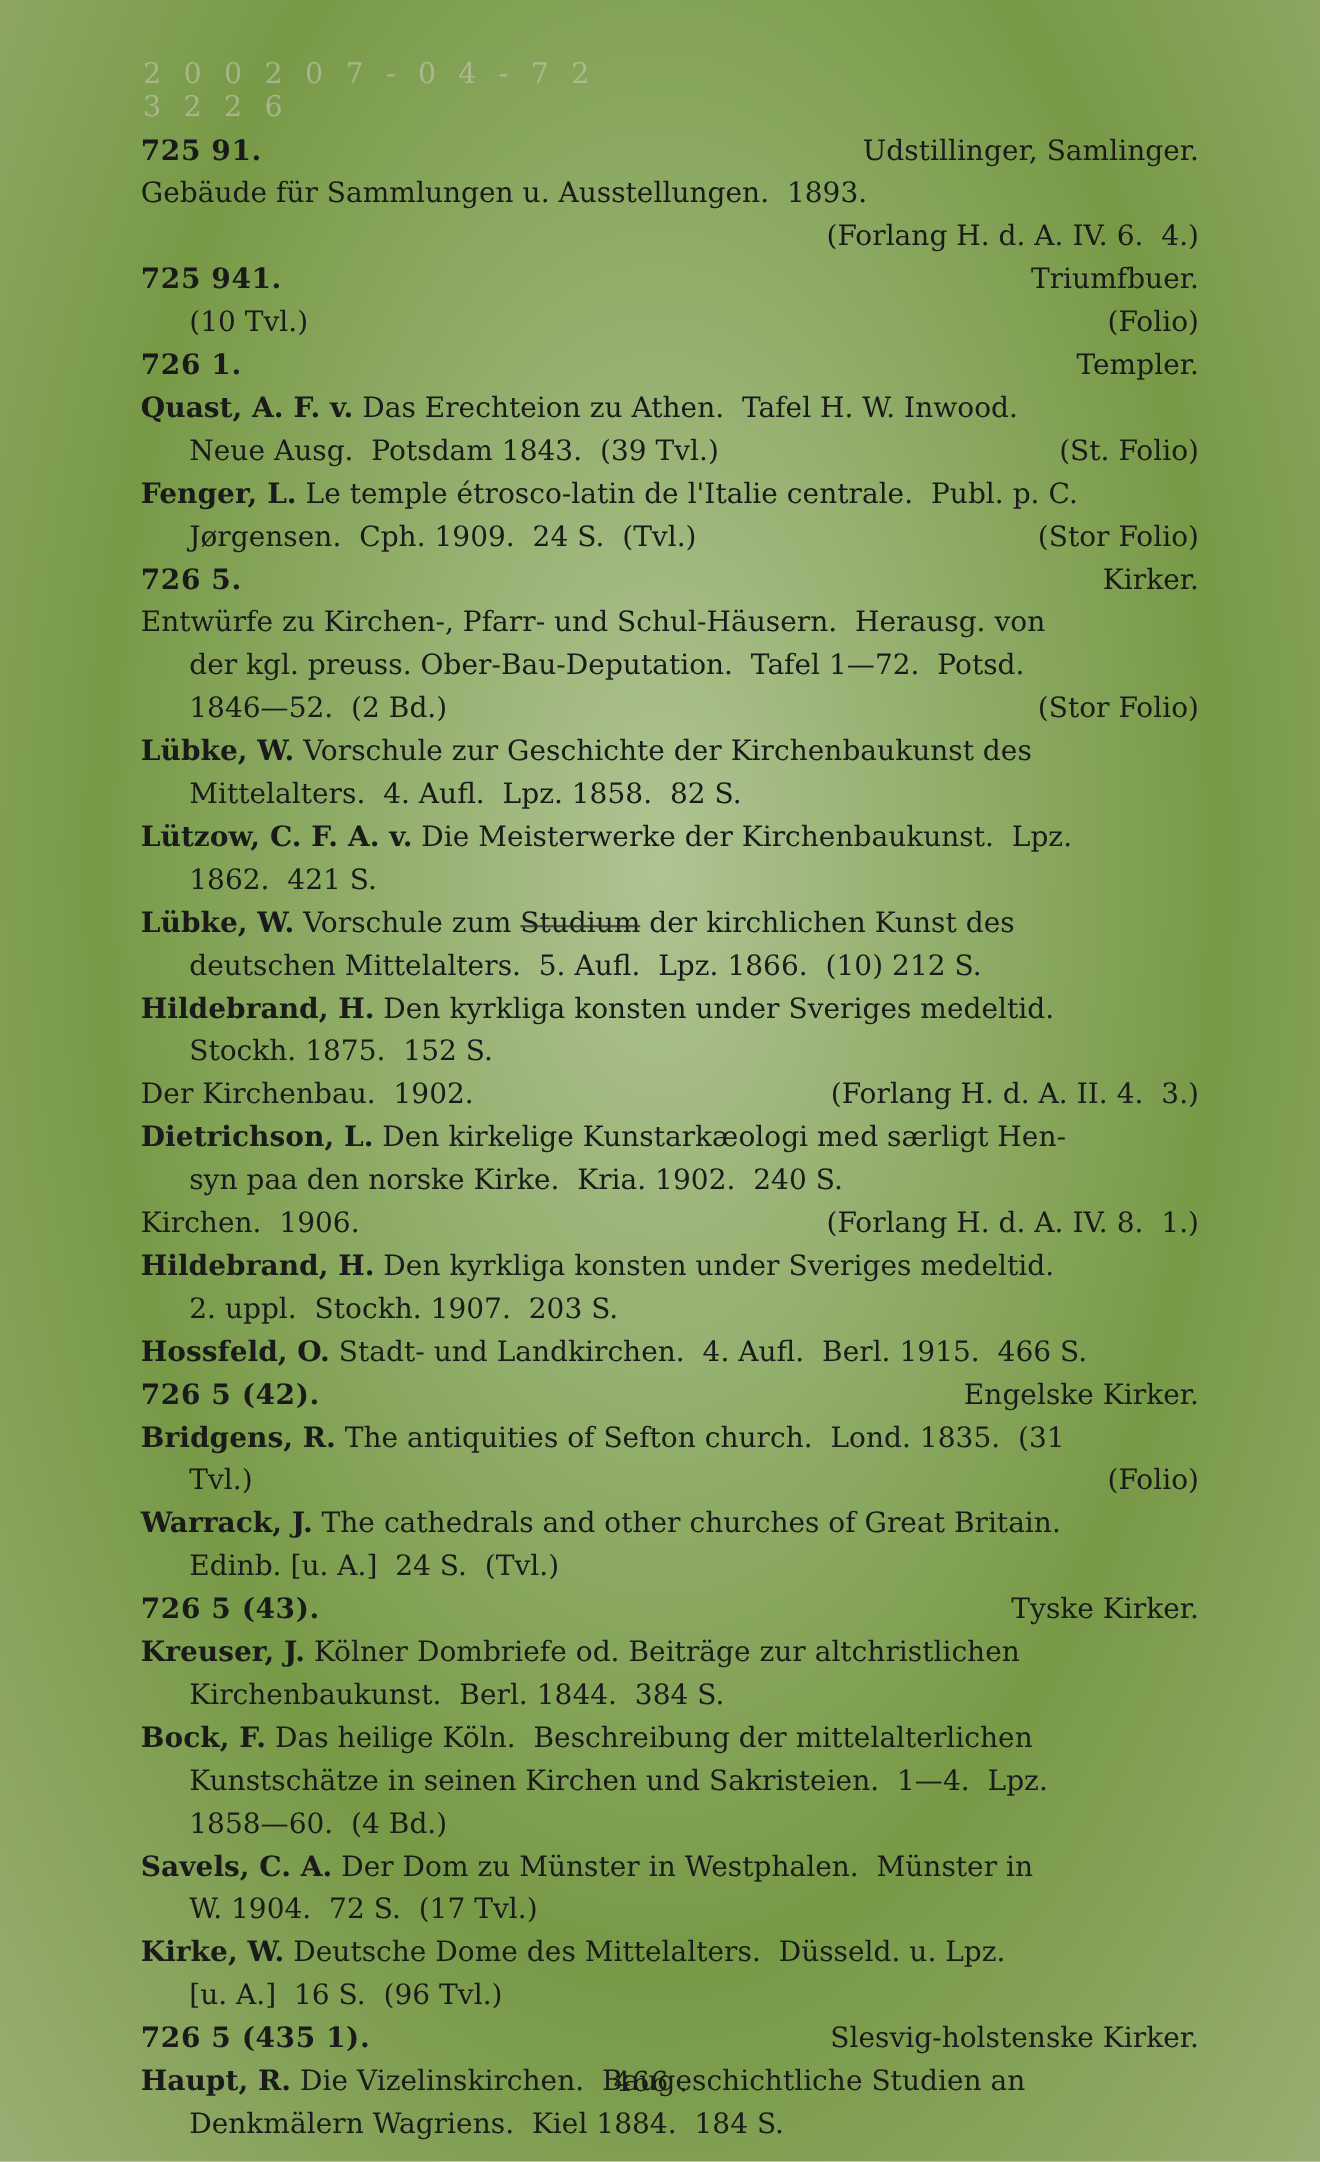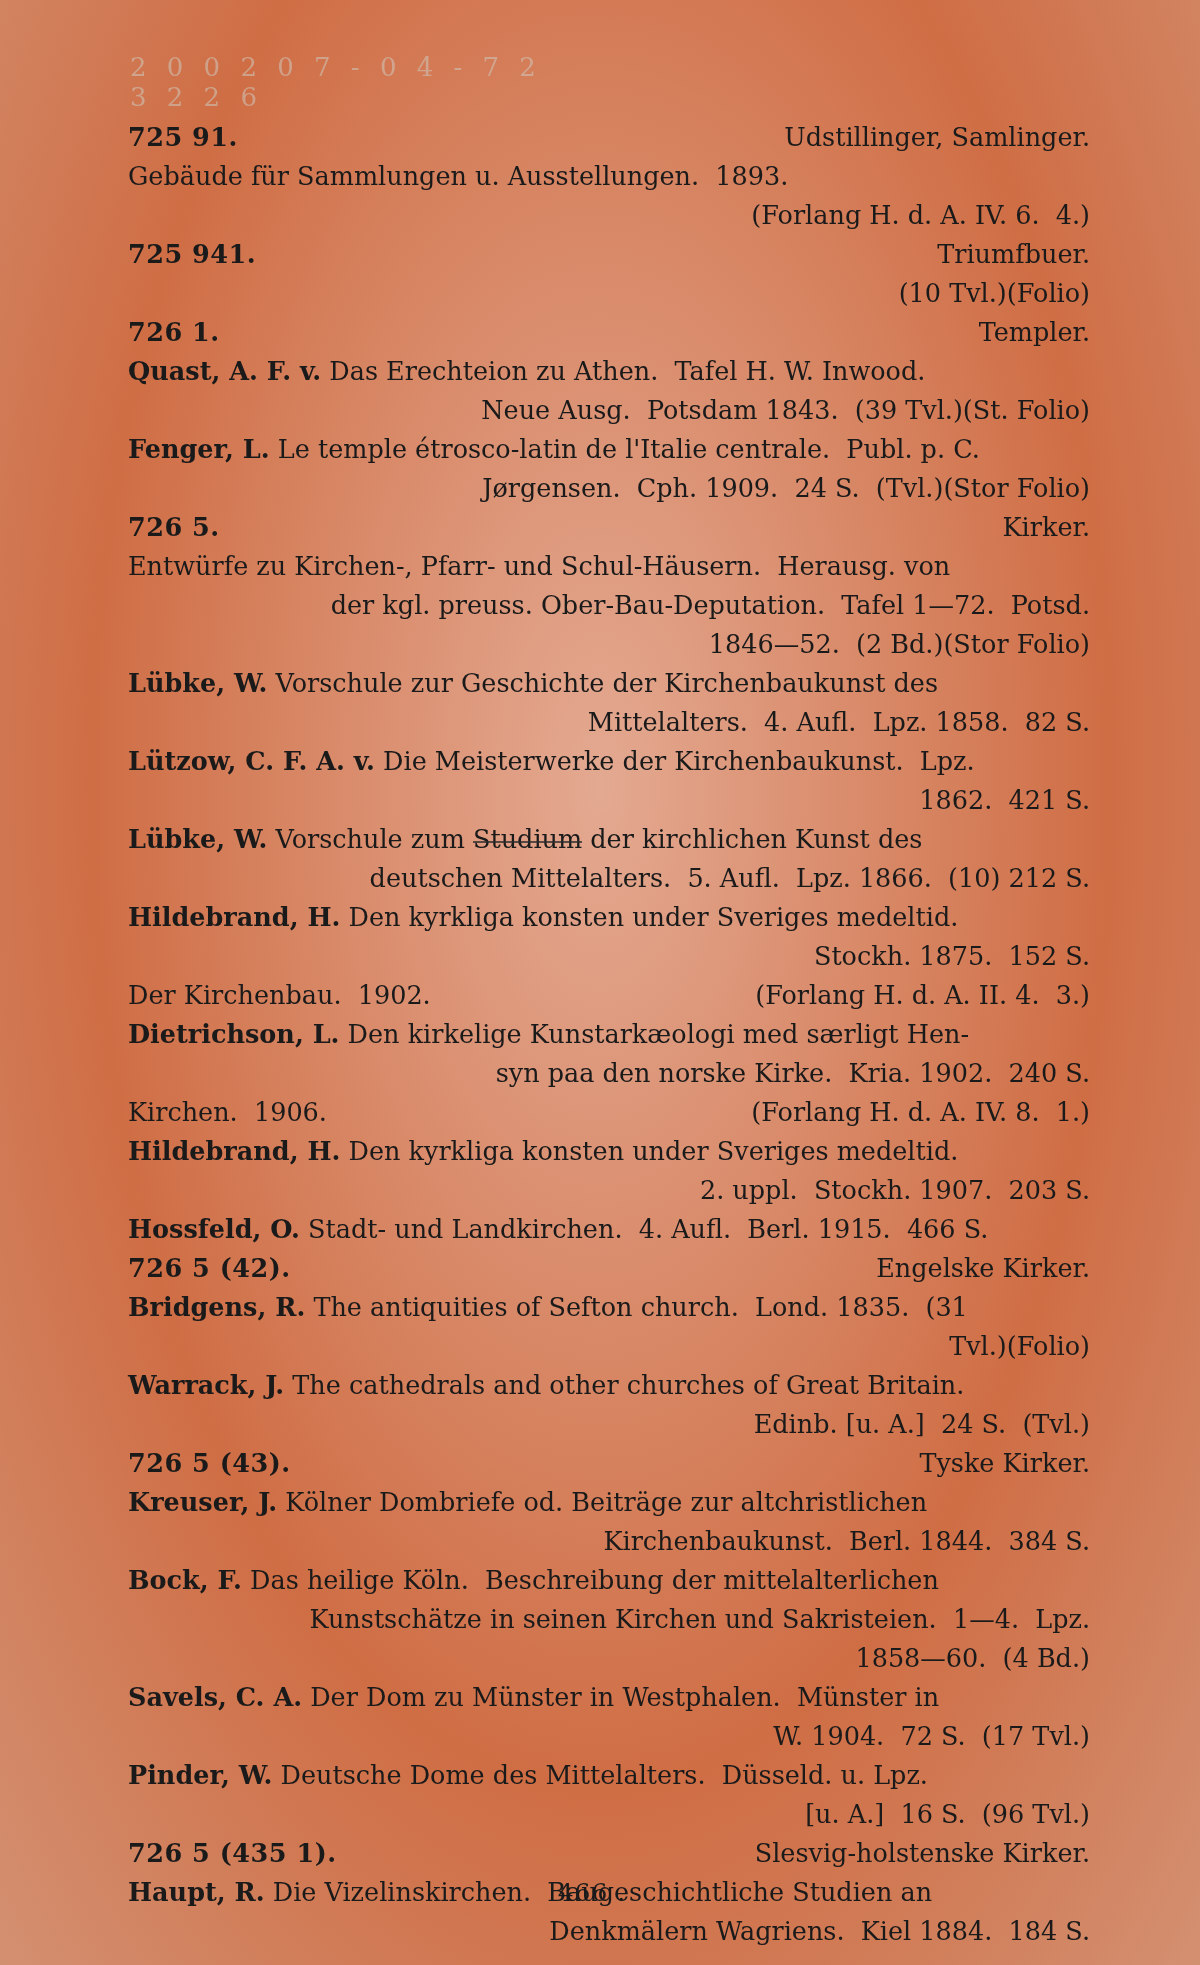--- a/index.html
+++ b/index.html
@@ -13,21 +13,21 @@
     position: relative;
     font-family: "DejaVu Serif", serif;
     color: #1a1a1a;
     overflow: hidden;
   }
   .page {
     position: absolute;
     top: 0; left: 0;
     width: 1200px;
     height: 1965px;
-    background: #c2410c;
+    background: #4d7c0f;
   }
   
   .paper-tint {
     position: absolute;
     inset: 0;
     background:
       radial-gradient(ellipse at 50% 40%, rgba(255,255,255,0.55) 0%, rgba(246,243,238,0.25) 60%, rgba(228,223,214,0.5) 100%);
     pointer-events: none;
   }
   .ghost-header {
@@ -72,21 +72,20 @@
   }
   .sect {
     font-weight: normal;
     font-size: 26px;
   }
   .au {
     font-weight: bold;
   }
   .indent {
     padding-left: 44px;
-    justify-content: flex-end;
   }
   .strike-soft {
     position: relative;
     text-align: right;
   }
   .strike-soft::after {
     content: "";
     position: absolute;
     left: 0; right: 0;
     top: 56%;
@@ -275,21 +274,21 @@
       </div>
       <div class="row">
         <span class="left"><span class="au">Savels, C. A.</span><span> Der Dom zu Münster in Westphalen.  Münster in</span></span>
         <span class="right"></span>
       </div>
       <div class="row indent">
         <span class="left"><span>W. 1904.  72 S.  (17 Tvl.)</span></span>
         <span class="right"></span>
       </div>
       <div class="row">
-        <span class="left"><span class="au">Pinder, W.</span><span> Deutsche Dome des Mittelalters.  Düsseld. u. Lpz.</span></span>
+        <span class="left"><span class="au">Kirke, W.</span><span> Deutsche Dome des Mittelalters.  Düsseld. u. Lpz.</span></span>
         <span class="right"></span>
       </div>
       <div class="row indent">
         <span class="left"><span>[u. A.]  16 S.  (96 Tvl.)</span></span>
         <span class="right"></span>
       </div>
       <div class="row">
         <span class="left cls">726 5 (435 1).</span>
         <span class="right sect">Slesvig-holstenske Kirker.</span>
       </div>

